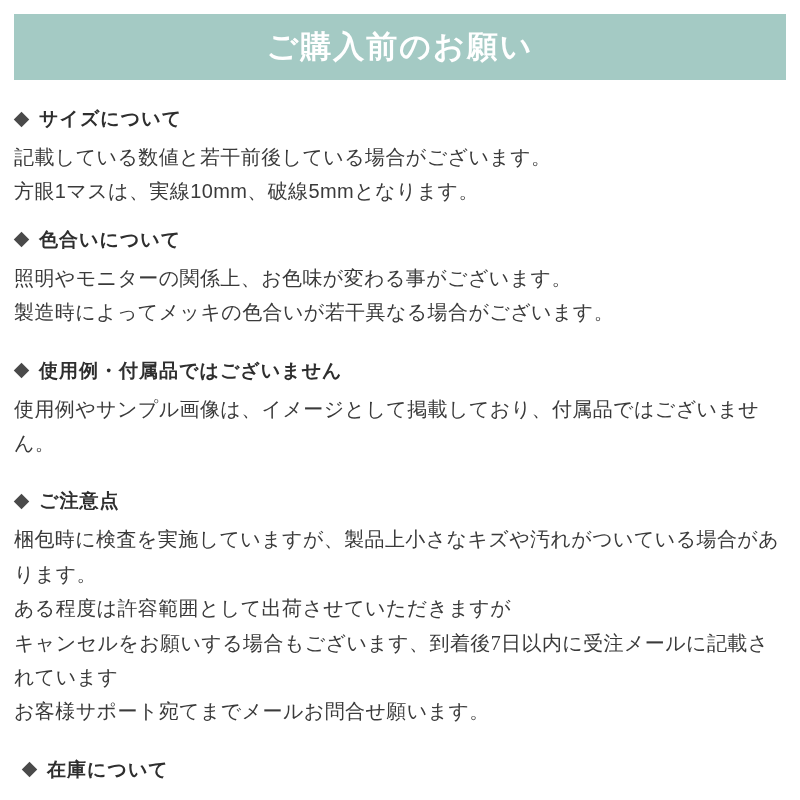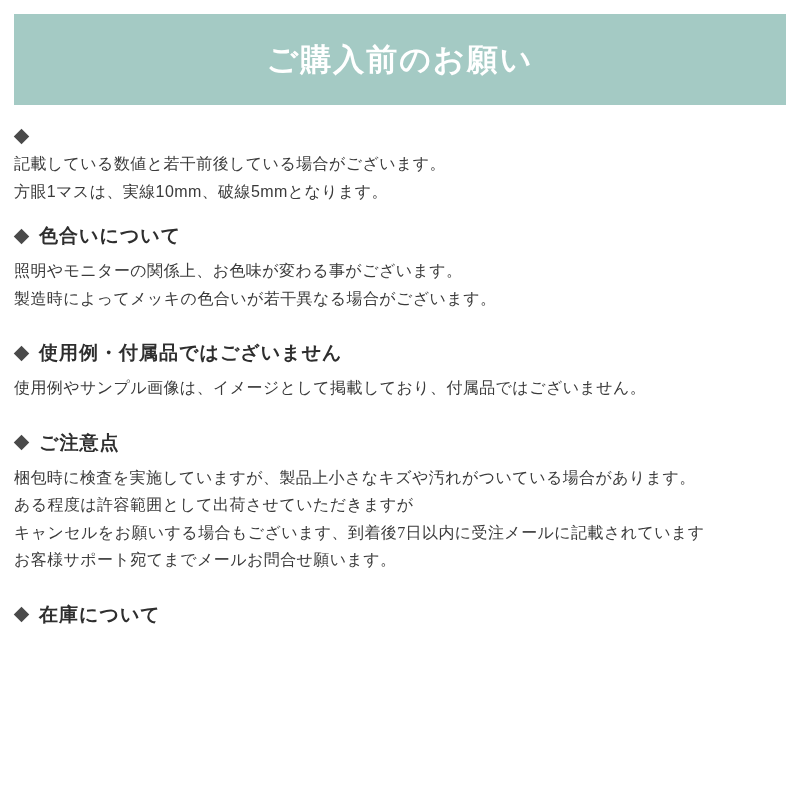--- a/index.html
+++ b/index.html
@@ -16,21 +16,21 @@
   }
   .page {
     width: 800px;
     height: 800px;
     position: relative;
     box-sizing: border-box;
     padding: 0;
   }
   .header-band {
     margin: 14px 14px 0 14px;
-    height: 91px;
+    height: 66px;
     background: #a4cac4;
     display: flex;
     align-items: center;
     justify-content: center;
   }
   .header-title {
     color: #ffffff;
     font-size: 31px;
     font-weight: bold;
     letter-spacing: 2px;
@@ -55,48 +55,49 @@
     display: inline-block;
     width: 11px;
     height: 11px;
     background: #4a4a4a;
     transform: rotate(45deg);
     margin-right: 12px;
     margin-left: 2px;
     flex: 0 0 auto;
   }
   .section-body {
-    font-size: 16px;
+    font-size: 20px;
     line-height: 1.72;
     color: #3a3a3a;
     letter-spacing: 0.4px;
   }
   .section-body p {
     margin: 0;
   }
   .sec-size { margin-top: 26px; }
   .sec-color { }
   .sec-sample { margin-top: 28px; }
   .sec-notes { margin-top: 28px; font-family: Liberation Serif, serif; }
-  .sec-stock { margin-top: 28px; }
+  .sec-stock { margin-top: 28px; margin-left: 8px; }
 </style>
 </head>
 <body>
 
 <div class="page">
 
   <div class="header-band">
     <div class="header-title">ご購入前のお願い</div>
   </div>
 
   <div class="content">
 
     <div class="section sec-size">
       <div class="section-heading">
         <span class="diamond-icon"></span>
+        <span>サイズについて</span>
       </div>
       <div class="section-body">
         <p>記載している数値と若干前後している場合がございます。</p>
         <p>方眼1マスは、実線10mm、破線5mmとなります。</p>
       </div>
     </div>
 
     <div class="section sec-color">
       <div class="section-heading">
         <span class="diamond-icon"></span>

